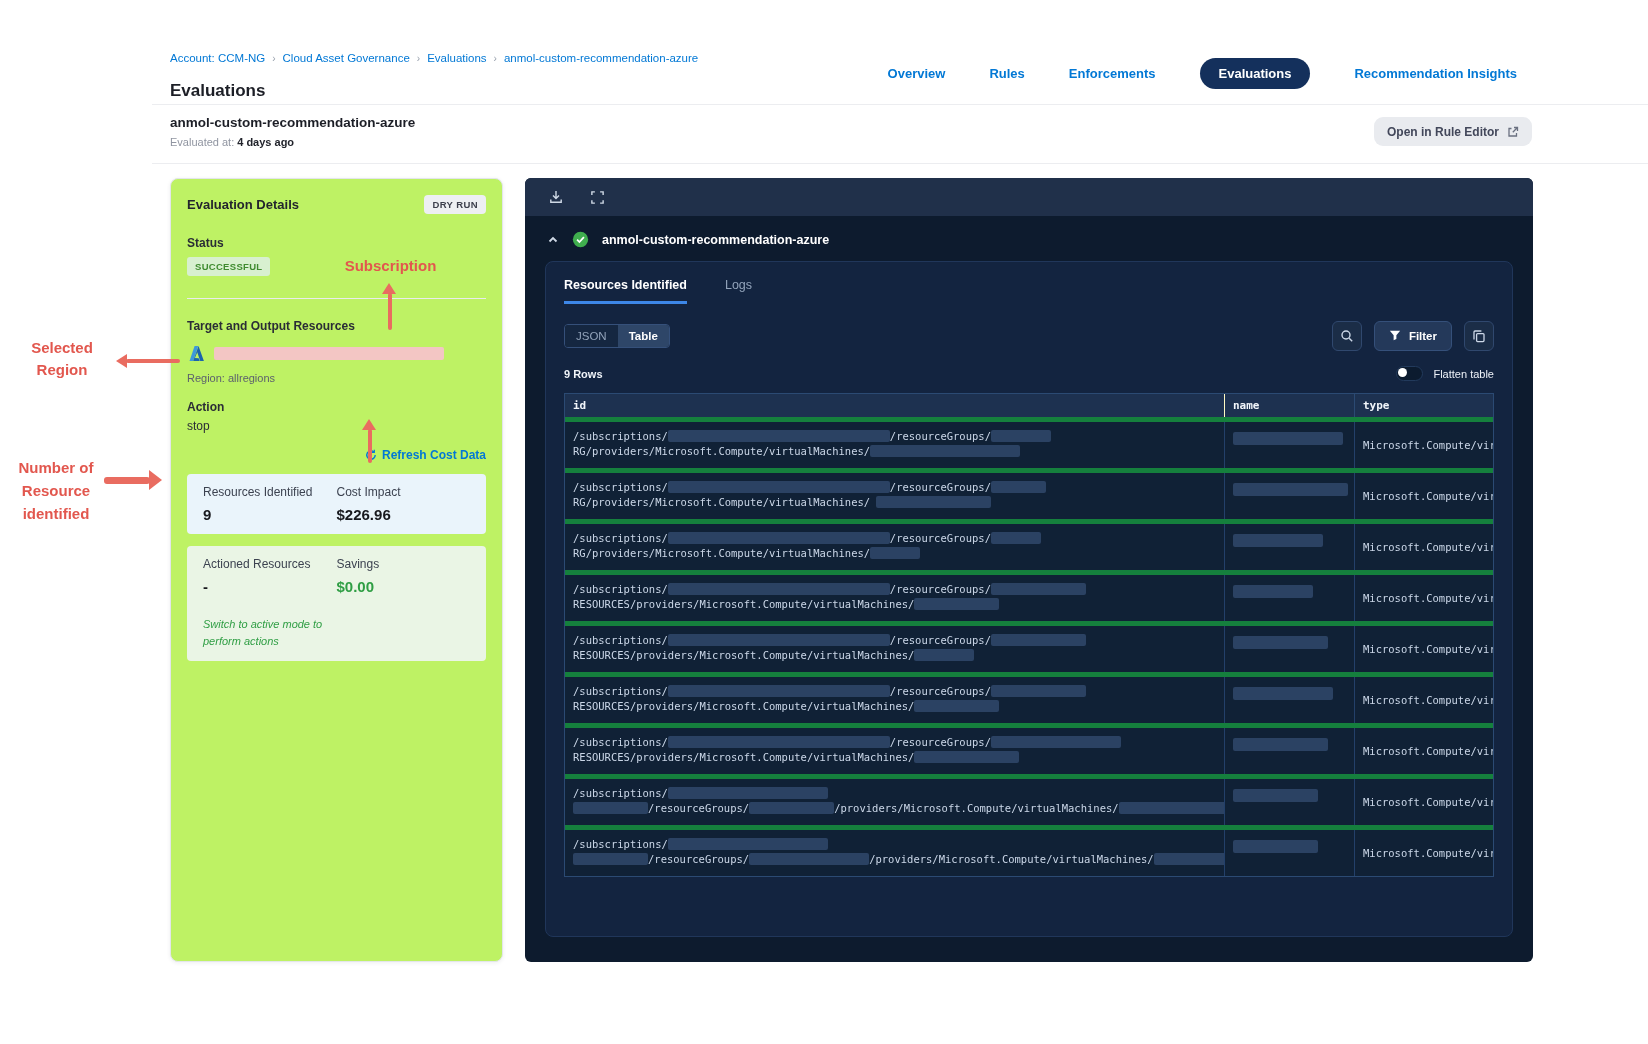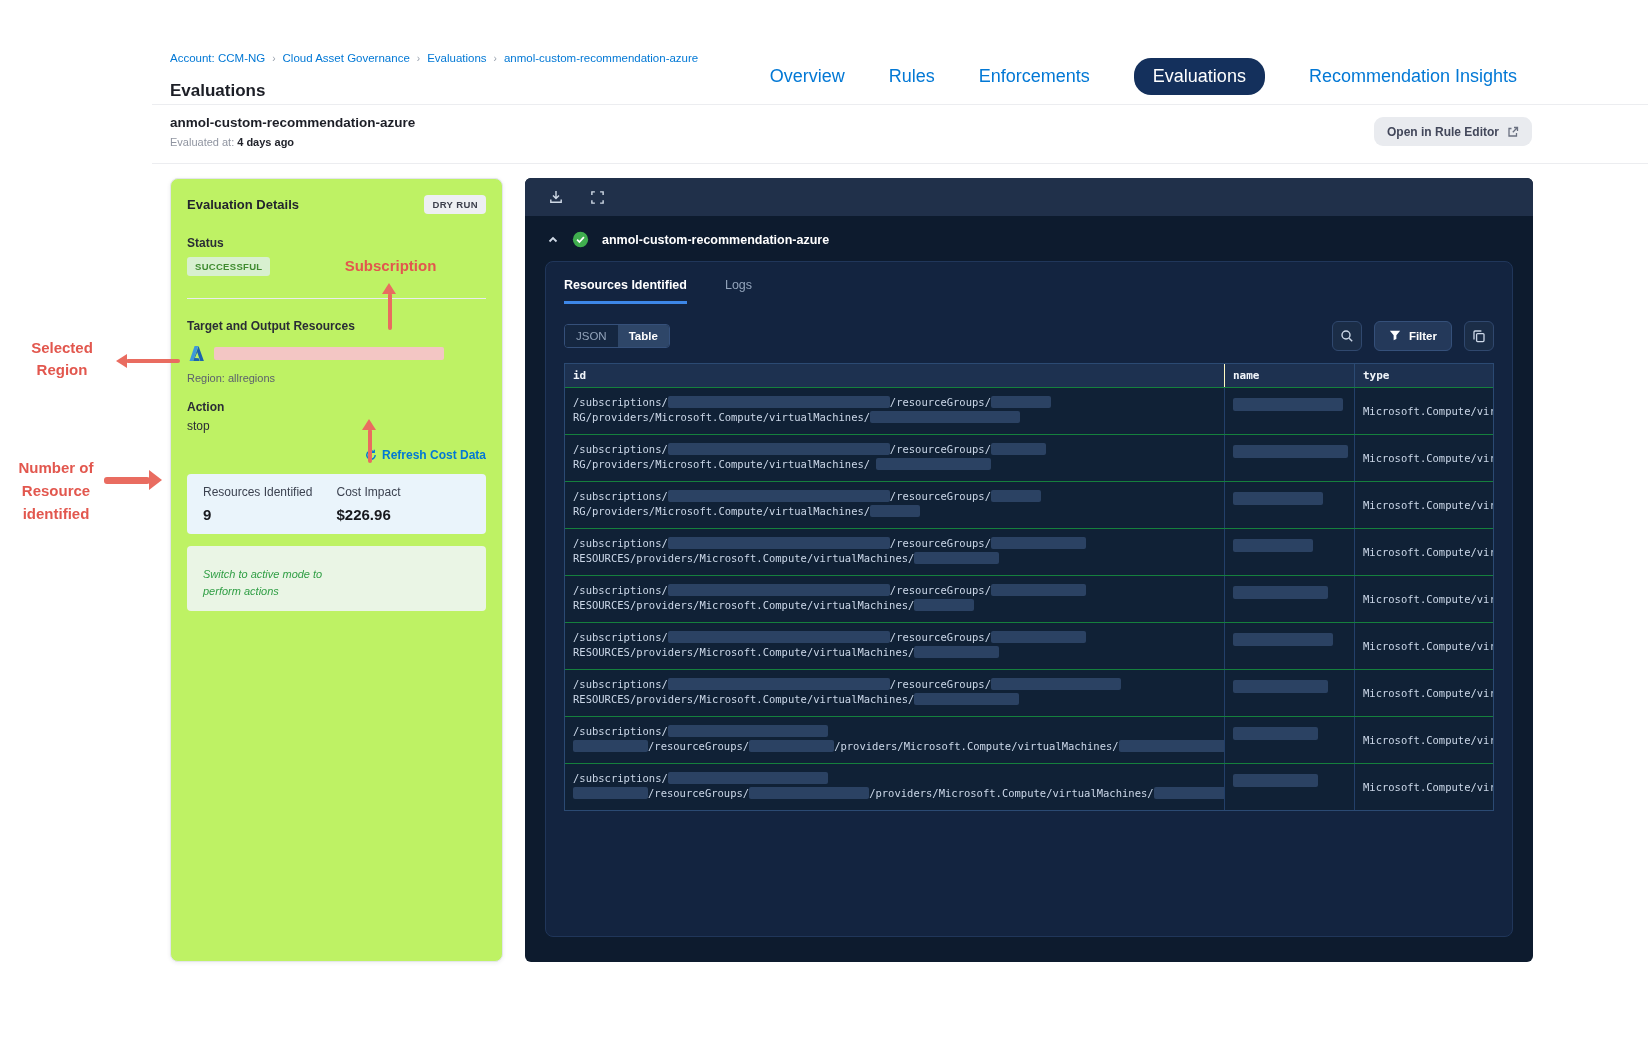--- a/index.html
+++ b/index.html
@@ -4,21 +4,21 @@
 <style>
   html,body{margin:0;padding:0;background:#fff;}
   .canvas{position:relative;width:1648px;height:1044px;background:#ffffff;font-family:"Liberation Sans",sans-serif;overflow:hidden;}
 
   
   .breadcrumb{position:absolute;left:170px;top:52px;font-size:11.5px;display:flex;align-items:center;}
   .crumb{color:#0278d5;cursor:pointer;}
   .crumb-sep{color:#98a1ad;margin:0 7px;font-size:10px;}
   .page-title{position:absolute;left:170px;top:70px;font-size:17px;font-weight:700;color:#1c1e26;}
   .topnav{position:absolute;top:58px;right:131px;display:flex;align-items:center;gap:44px;}
-  .nav-item{font-size:18px;font-weight:400;color:#0278d5;cursor:pointer;white-space:nowrap;}
+  .nav-item{font-size:13px;font-weight:700;color:#0278d5;cursor:pointer;white-space:nowrap;}
   .nav-item.active{background:#14305c;color:#fff;padding:8px 19px;border-radius:17px;}
   .hdr-divider{position:absolute;left:152px;right:0;top:104px;height:1px;background:#ecedf0;}
   .subhdr-divider{position:absolute;left:152px;right:0;top:163px;height:1px;background:#ecedf0;}
   .sub-title{position:absolute;left:170px;top:115px;font-size:13.5px;font-weight:700;color:#1c1e26;}
   .sub-meta{position:absolute;left:170px;top:136px;font-size:11px;color:#9095a1;}
   .sub-meta b{color:#22242c;margin-left:3px;}
   .rule-editor-btn{position:absolute;right:116px;top:117px;height:29px;display:flex;align-items:center;gap:8px;padding:0 13px;background:#e9ebef;border-radius:9px;font-size:12px;font-weight:700;color:#42475a;cursor:pointer;}
 
   
   .details-card{position:absolute;left:170px;top:178px;width:333px;height:784px;background:#bef264;border:1px solid #e3e6ea;border-radius:8px;box-shadow:0 1px 4px rgba(20,30,50,.07);padding:16px;box-sizing:border-box;}
@@ -36,21 +36,21 @@
   .refresh-row{display:flex;justify-content:flex-end;margin-top:15px;}
   .refresh-link{font-size:12px;font-weight:700;color:#0278d5;display:flex;gap:5px;align-items:center;cursor:pointer;}
   .stat-box{border-radius:4px;padding:11px 16px;margin-top:12px;box-sizing:border-box;}
   .stat-box.blue{background:#eaf4fb;display:flex;}
   .stat-box.green{background:#eaf5e5;}
   .stat-cols{display:flex;}
   .stat-col{width:50%;}
   .stat-label{font-size:12px;color:#3c4250;}
   .stat-value{font-size:15px;font-weight:700;color:#17181d;margin-top:7px;}
   .stat-value.greenv{color:#2f9e44;}
-  .green-note{font-size:11px;font-style:italic;color:#2f9e44;margin-top:9px;line-height:1.55;width:150px;}
+  .green-note{font-size:11px;font-style:italic;color:#2f9e44;margin-top:21px;line-height:1.55;width:150px;}
 
   
   .ann{position:absolute;color:#e2574e;font-weight:700;font-size:15px;line-height:22px;text-align:center;}
   .aline-v{position:absolute;width:4px;background:#e96c60;border-radius:2px;}
   .aline-h{position:absolute;height:4px;background:#e96c60;border-radius:2px;}
   .ahead{position:absolute;width:0;height:0;}
   .ahead.up{border-left:7px solid transparent;border-right:7px solid transparent;border-bottom:11px solid #e96c60;}
   .ahead.left{border-top:7px solid transparent;border-bottom:7px solid transparent;border-right:11px solid #e96c60;}
   .ahead.right{border-top:10px solid transparent;border-bottom:10px solid transparent;border-left:13px solid #e96c60;}
   .aline-h.thick{height:7px;border-radius:3px;}
@@ -77,21 +77,21 @@
   .flatten{display:flex;align-items:center;gap:10px;}
   .switch{width:25px;height:13px;background:#0c1b2f;border:1px solid #223a5c;border-radius:8px;position:relative;cursor:pointer;}
   .knob{position:absolute;left:1px;top:1px;width:9px;height:9px;background:#fff;border-radius:50%;}
   .flatten-label{font-size:11px;color:#eef2f8;}
   .dtable{margin-top:12px;border:1px solid #2b4a73;font-family:"DejaVu Sans Mono",monospace;}
   .thead{display:flex;background:#1d3150;height:23px;}
   .th{font-size:11px;font-weight:700;color:#f2f6fb;padding:0 8px;box-sizing:border-box;display:flex;align-items:center;}
   .th.c-id{width:659px;}
   .th.c-name{width:130px;border-left:1px solid #fef9c3;}
   .th.c-type{flex:1;border-left:1px solid #2b4a73;}
-  .trow{display:flex;border-top:1px solid #15803d;height:46px;background:#102136;justify-content:flex-end;}
+  .trow{display:flex;border-top:5px solid #15803d;height:46px;background:#102136;justify-content:flex-end;}
   .td-id{width:659px;padding:7px 8px;box-sizing:border-box;font-size:10.5px;color:#cbd7e8;line-height:15px;white-space:nowrap;overflow:hidden;}
   .td-name{width:130px;border-left:1px solid #23406a;padding:10px 8px;box-sizing:border-box;}
   .td-type{flex:1;border-left:1px solid #23406a;padding-left:8px;font-size:10.5px;color:#cbd7e8;display:flex;align-items:center;white-space:nowrap;overflow:hidden;}
   .redact{display:inline-block;height:12px;background:#2b4263;border-radius:2px;vertical-align:-2px;}
   .name-block{height:13px;background:#2b4263;border-radius:2px;}
 </style>
 </head>
 <body>
 
 <div class="canvas">
@@ -166,20 +166,30 @@
       <div class="stat-col">
         <div class="stat-label">Resources Identified</div>
         <div class="stat-value">9</div>
       </div>
       <div class="stat-col">
         <div class="stat-label">Cost Impact</div>
         <div class="stat-value">$226.96</div>
       </div>
     </div>
     <div class="stat-box green">
+      <div class="stat-cols">
+        <div class="stat-col">
+          <div class="stat-label">Actioned Resources</div>
+          <div class="stat-value">-</div>
+        </div>
+        <div class="stat-col">
+          <div class="stat-label">Savings</div>
+          <div class="stat-value greenv">$0.00</div>
+        </div>
+      </div>
       <div class="green-note">Switch to active mode to perform actions</div>
     </div>
   </aside>
 
   <div class="ann" style="left:318px;top:255px;width:145px;">Subscription</div>
   <div class="ahead up" style="left:382px;top:283px;"></div>
   <div class="aline-v" style="left:388px;top:293px;height:37px;"></div>
 
   <div class="ann" style="left:6px;top:337px;width:112px;">Selected Region</div>
   <div class="ahead left" style="left:116px;top:354px;"></div>
@@ -253,20 +263,29 @@
             <span style="display:flex;">
               <svg width="14" height="14" viewBox="0 0 14 14" fill="none" stroke="#cdd8e8" stroke-width="1.3">
                   <rect x="4.6" y="4.6" width="7.4" height="8" rx="1"></rect>
                   <path d="M9.4 2H3a1 1 0 0 0-1 1v7.4"></path>
                 </svg>
             </span>
           </span>
         </div>
       </div>
 
+      <div class="rowsbar">
+        <span class="rows-count">9 Rows</span>
+        <span class="flatten">
+          <span class="switch">
+              <span class="knob"></span>
+            </span>
+          <span class="flatten-label">Flatten table</span>
+        </span>
+      </div>
 
       <div class="dtable">
         <div class="thead" id="thead">
             <div class="th c-id">id</div>
             <div class="th c-name">name</div>
             <div class="th c-type">type</div>
           </div>
         <div id="tbody">
             <div class="trow">
               <div class="td-id">

